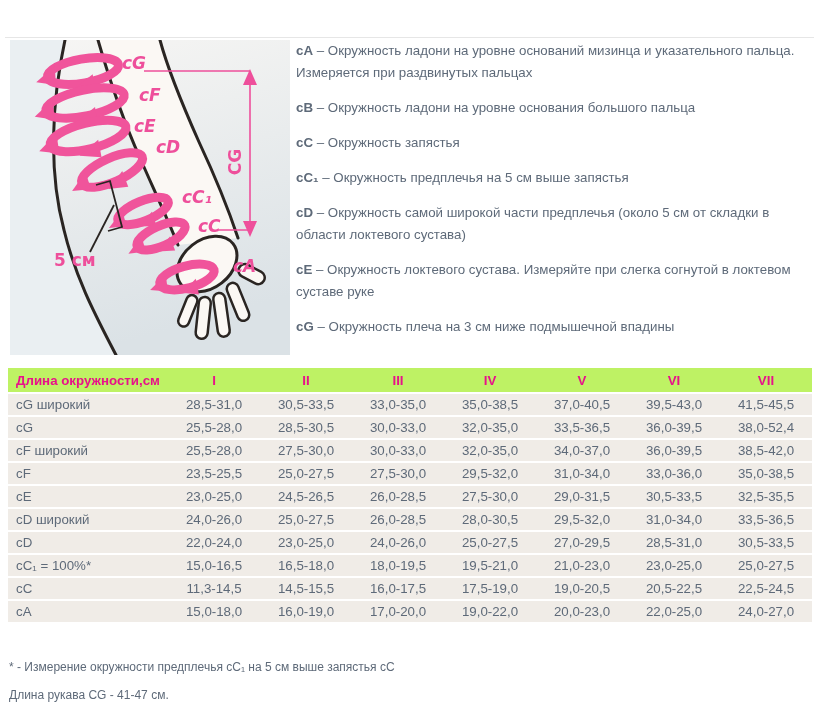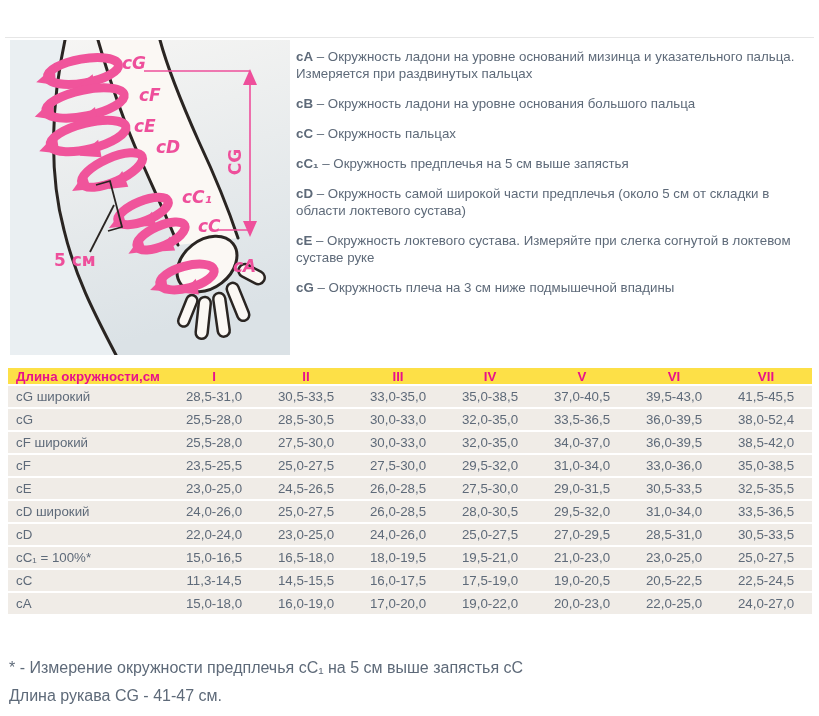--- a/index.html
+++ b/index.html
@@ -17,38 +17,38 @@
   .dlabel { font-family:"DejaVu Sans",sans-serif; font-style:italic; font-weight:bold; font-size:17px; fill:#ee4f9b; }
   .dplain { font-family:"DejaVu Sans",sans-serif; font-weight:bold; font-size:17px; fill:#ee4f9b; }
   .dimline { stroke:#ee4f9b; stroke-width:1.6; }
   .dimfill { fill:#ee4f9b; }
   .ring-el { fill:none; stroke:#f0549b; stroke-width:9; }
   .ring-ar { fill:#f0549b; }
   .sketch { stroke:#2a2522; stroke-width:3; fill:none; stroke-linecap:round; stroke-linejoin:round; }
   .skin { fill:#fbf8f4; }
 
   
-  .descs { position:absolute; left:296px; top:48px; width:520px; font-size:13.3px; line-height:17px; }
+  .descs { position:absolute; left:296px; top:40px; width:520px; font-size:13.3px; line-height:22px; }
   .descs p { margin:0 0 13px 0; }
   .descs b { font-weight:bold; }
 
   
   table.size-table {
     position:absolute; left:8px; top:366px; width:804px;
     border-collapse:separate; border-spacing:0 2px; table-layout:fixed;
     font-size:13.3px; color:#5e6a79;
   }
   .size-table th, .size-table td { padding:0; overflow:hidden; white-space:nowrap; }
-  .size-table thead th { background:#fde047; color:#e8118a; font-weight:bold; height:16px; }
+  .size-table thead th { background:#bef264; color:#e8118a; font-weight:bold; height:24px; }
   .size-table tbody td { background:#f0ece7; height:21px; }
   .size-table .lab { text-align:left; padding-left:8px; width:152px; }
   .size-table .num { text-align:center; }
 
   
-  .footnotes { position:absolute; left:9px; top:659px; font-size:16px; line-height:17px; }
+  .footnotes { position:absolute; left:9px; top:659px; font-size:12px; line-height:17px; }
   .footnotes p { margin:0 0 11px 0; }
 </style>
 </head>
 <body>
 
 <div class="page">
 
   <div class="top-divider"></div>
 
   <div class="diagram-wrap">
@@ -145,21 +145,21 @@
         <path d="M86,145 L100,141 L112,187 L98,191" fill="none" stroke="#2a2522" stroke-width="1.8"></path>
         <line x1="80" y1="212" x2="104" y2="165" stroke="#2a2522" stroke-width="1.8"></line>
         <text class="dplain" x="44" y="226">5 см</text>
       </g>
     </svg>
   </div>
 
   <div class="descs">
     <p><b>cA</b> <span>– Окружность ладони на уровне оснований мизинца и указательного пальца. Измеряется при раздвинутых пальцах</span></p>
     <p><b>cB</b> <span>– Окружность ладони на уровне основания большого пальца</span></p>
-    <p><b>cC</b> <span>– Окружность пальцах</span></p>
+    <p><b>cC</b> <span>– Окружность запястья</span></p>
     <p><b>cC₁</b> <span>– Окружность предплечья на 5 см выше запястья</span></p>
     <p><b>cD</b> <span>– Окружность самой широкой части предплечья (около 5 см от складки в области локтевого сустава)</span></p>
     <p><b>cE</b> <span>– Окружность локтевого сустава. Измеряйте при слегка согнутой в локтевом суставе руке</span></p>
     <p><b>cG</b> <span>– Окружность плеча на 3 см ниже подмышечной впадины</span></p>
   </div>
 
   <table class="size-table">
     <thead>
         <tr>
           <th class="lab">Длина окружности,см</th>

